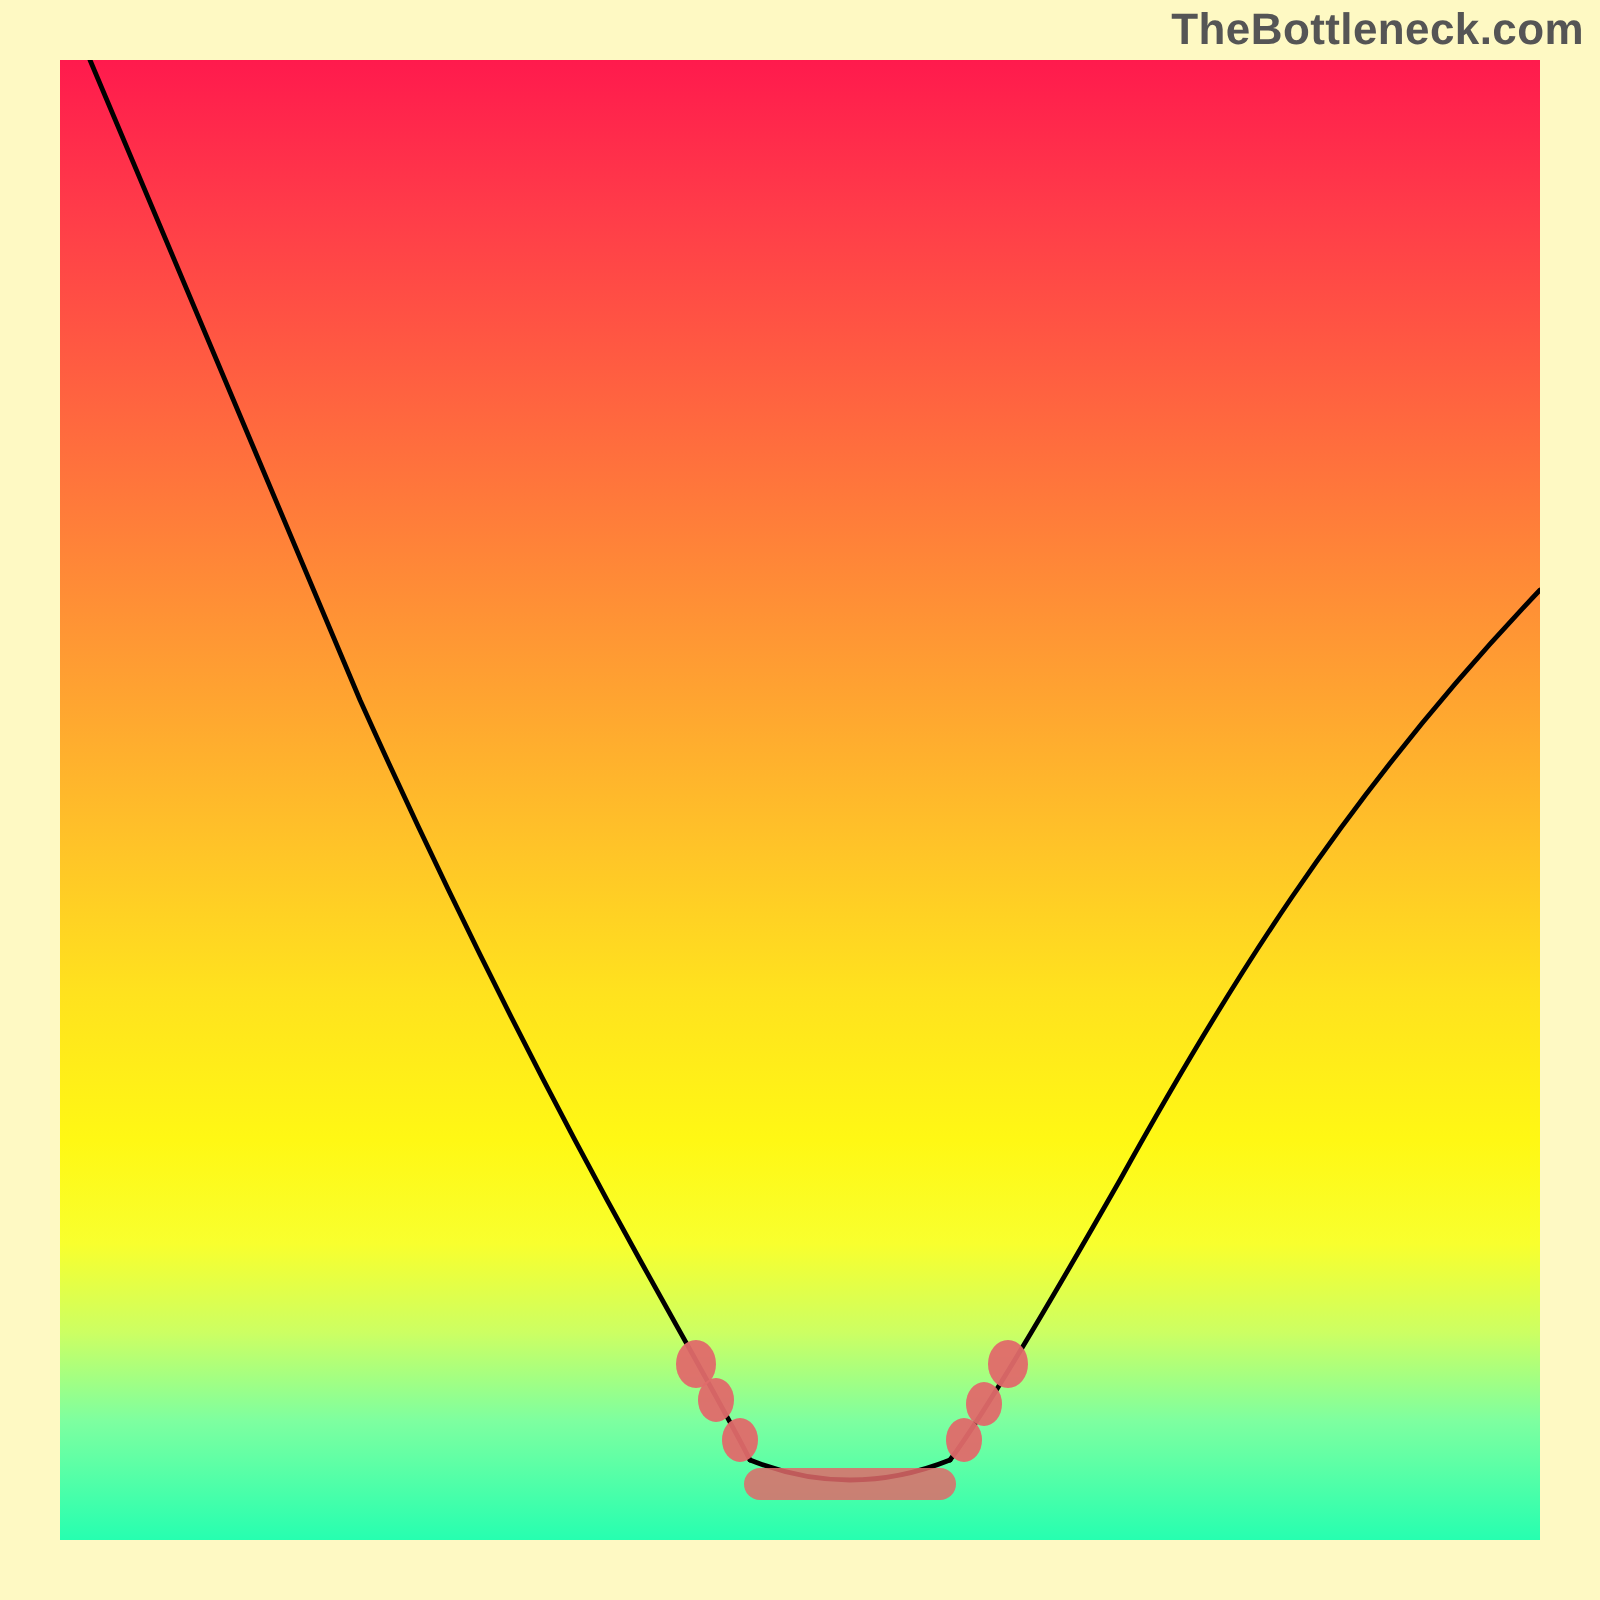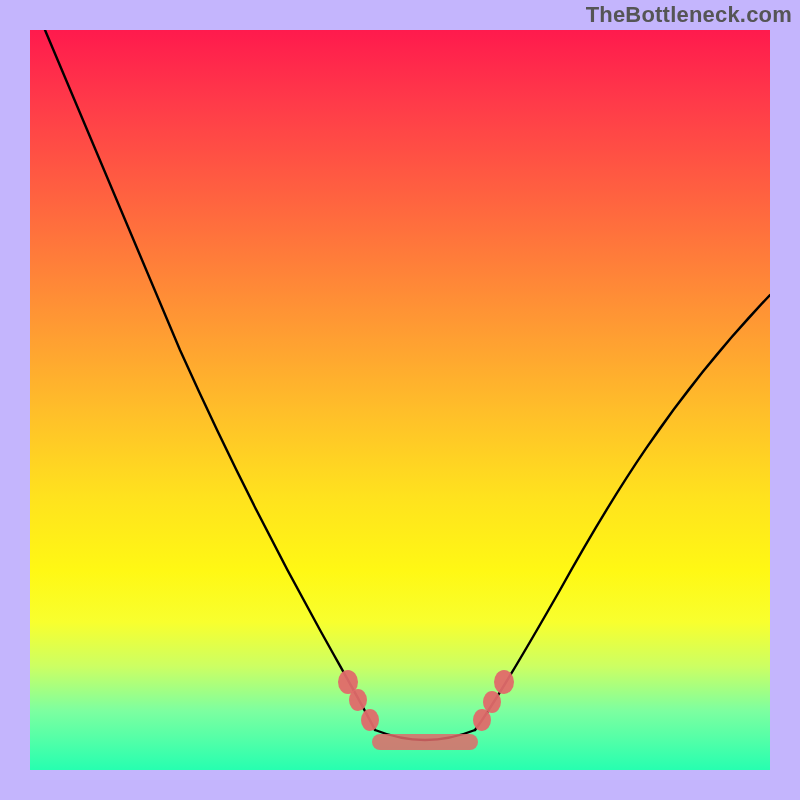--- a/index.html
+++ b/index.html
@@ -10,21 +10,21 @@
     background: #000;
     overflow: hidden;
     font-family: Arial, Helvetica, sans-serif;
   }
   .frame {
     position: absolute;
     left: 0;
     top: 0;
     width: 800px;
     height: 800px;
-    background: #c4b5fd;
+    background: #fef9c3;
   }
   .plot {
     position: absolute;
     left: 30px;
     top: 30px;
     width: 740px;
     height: 740px;
     background: linear-gradient(
       to bottom,
       #ff1a4d 0%,

